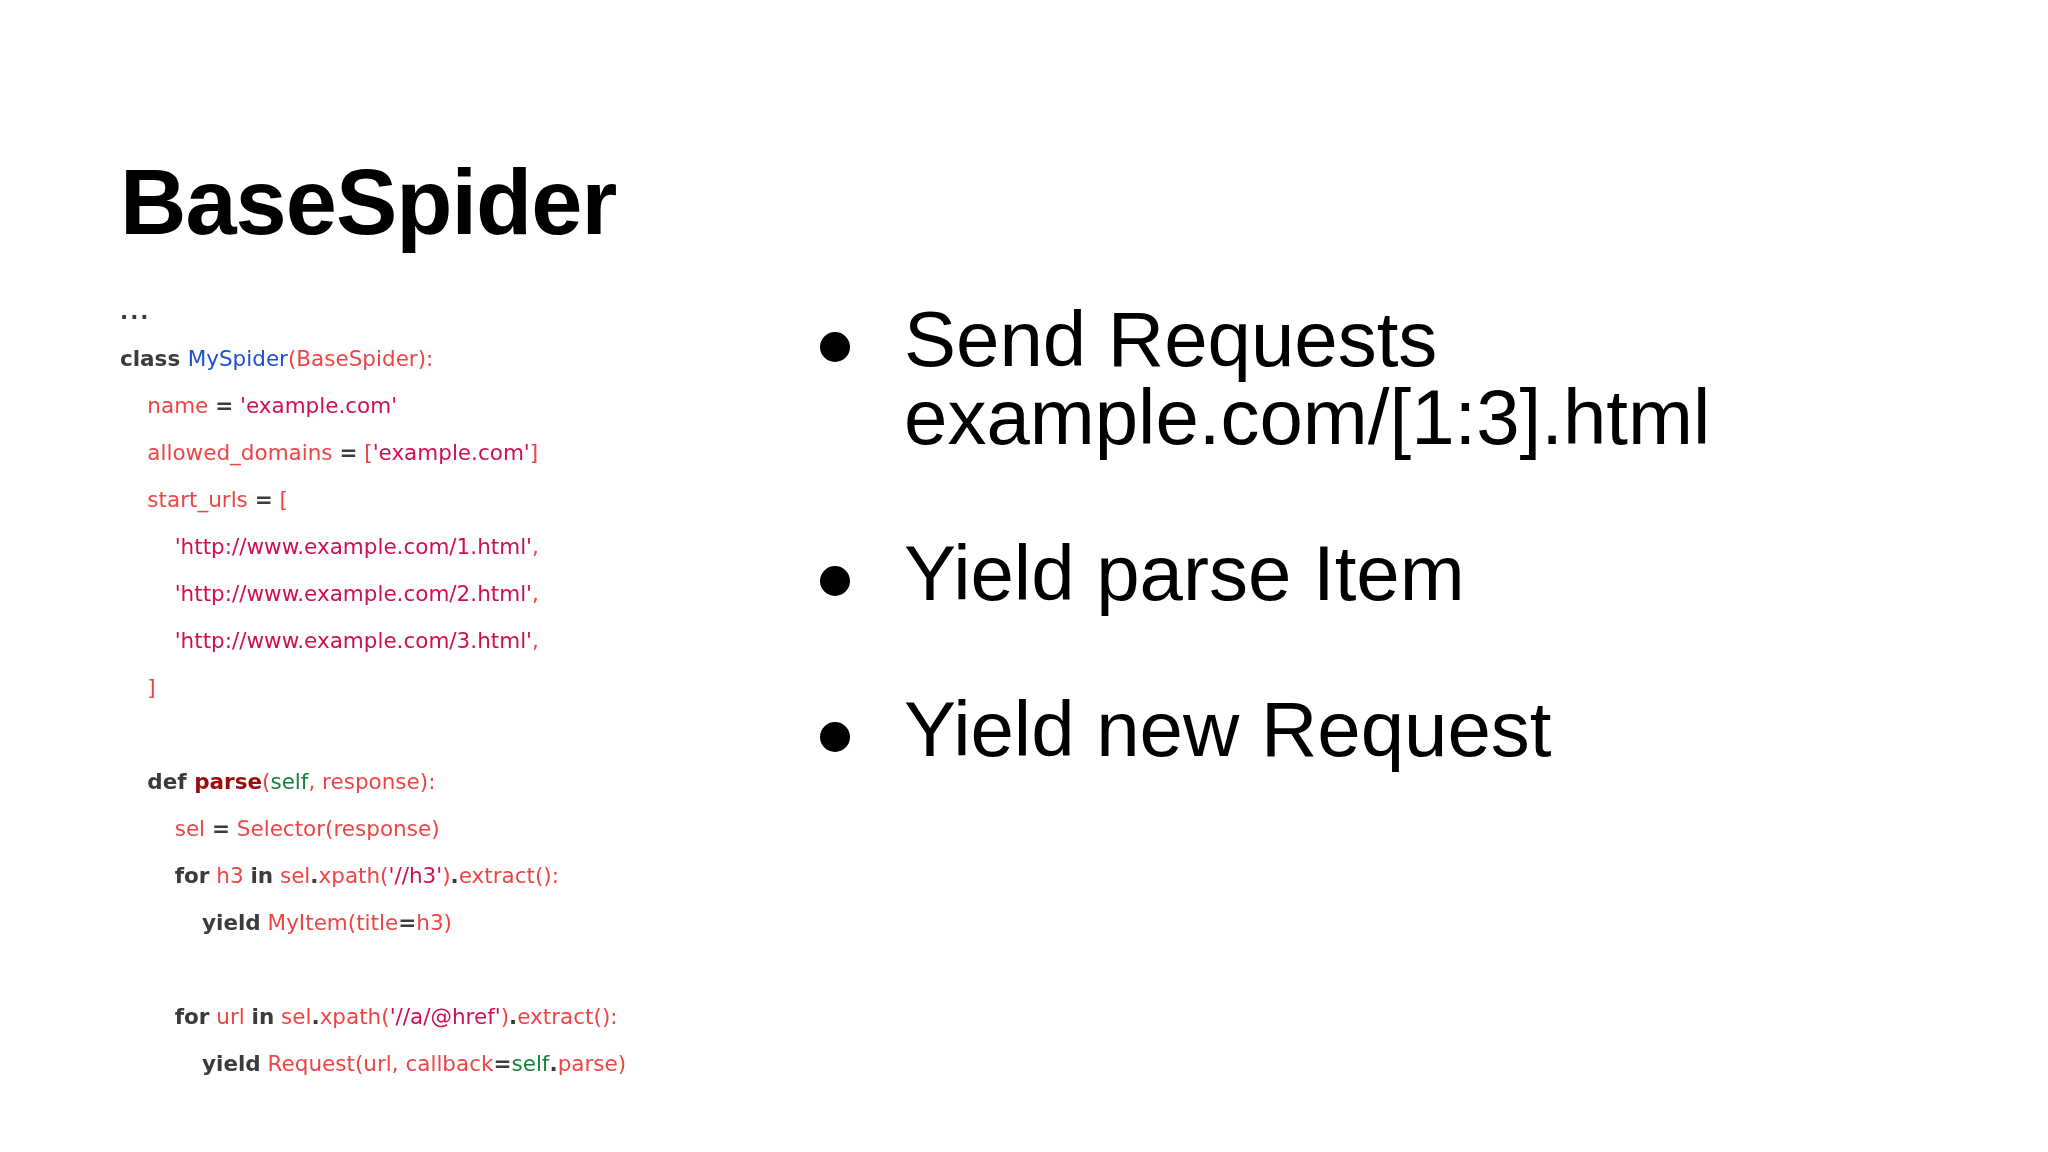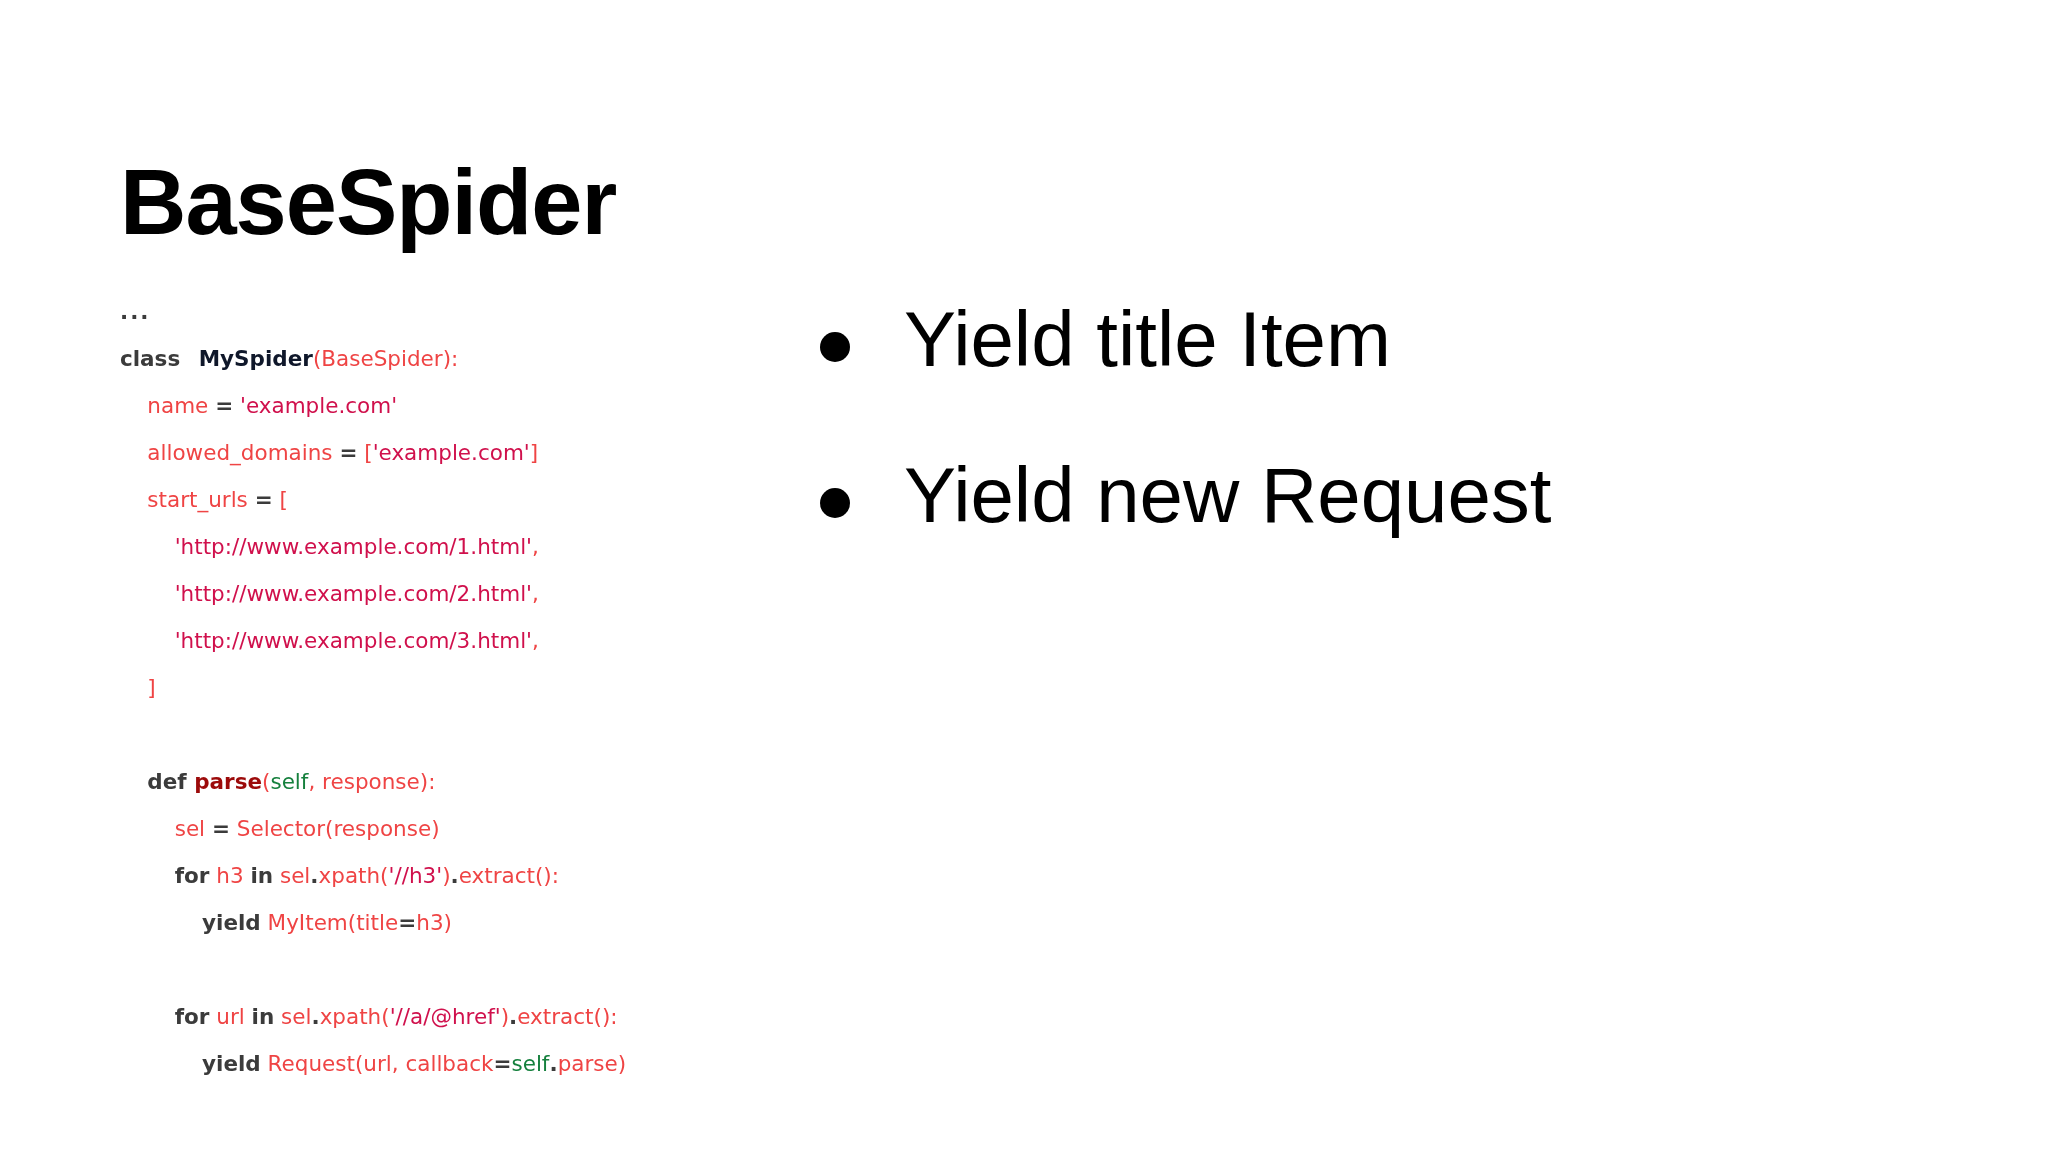--- a/index.html
+++ b/index.html
@@ -47,21 +47,21 @@
     color: #3b3b3b;
     white-space: pre;
   }
   .code-line {
     white-space: pre;
     height: 47px;
   }
   .code-line.blank { height: 47px; }
 
   .tok-kw      { font-weight: bold; color: #3b3b3b; text-align: center; }
-  .tok-class   { font-weight: bold; color: #0f172a; margin-left: 11px; }
+  .tok-class   { font-weight: normal; color: #1d4ed8; }
   .tok-fn      { font-weight: bold; color: #9c0a0a; }
   .tok-self    { color: #15803d; }
   .tok-str     { color: #d0104c; }
   .tok-op      { font-weight: bold; color: #3b3b3b; }
   .tok-plain   { color: #ef4444; }
   .tok-ellipsis{ font-weight: bold; color: #3b3b3b; letter-spacing: 2px; }
 
   
   .bullets {
     position: absolute;
@@ -99,21 +99,25 @@
 
 <div class="slide">
 
   <h1 class="slide-title">BaseSpider</h1>
 
   <div class="code-block" id="code-block"><div class="code-line"><span></span><span class="tok-ellipsis">...</span></div><div class="code-line"><span></span><span class="tok-kw">class </span><span class="tok-class">MySpider</span><span class="tok-plain">(BaseSpider):</span></div><div class="code-line"><span>    </span><span class="tok-plain">name </span><span class="tok-op">=</span><span class="tok-plain"> </span><span class="tok-str">'example.com'</span></div><div class="code-line"><span>    </span><span class="tok-plain">allowed_domains </span><span class="tok-op">=</span><span class="tok-plain"> [</span><span class="tok-str">'example.com'</span><span class="tok-plain">]</span></div><div class="code-line"><span>    </span><span class="tok-plain">start_urls </span><span class="tok-op">=</span><span class="tok-plain"> [</span></div><div class="code-line"><span>        </span><span class="tok-str">'http://www.example.com/1.html'</span><span class="tok-plain">,</span></div><div class="code-line"><span>        </span><span class="tok-str">'http://www.example.com/2.html'</span><span class="tok-plain">,</span></div><div class="code-line"><span>        </span><span class="tok-str">'http://www.example.com/3.html'</span><span class="tok-plain">,</span></div><div class="code-line"><span>    </span><span class="tok-plain">]</span></div><div class="code-line blank">&nbsp;</div><div class="code-line"><span>    </span><span class="tok-kw">def </span><span class="tok-fn">parse</span><span class="tok-plain">(</span><span class="tok-self">self</span><span class="tok-plain">, response):</span></div><div class="code-line"><span>        </span><span class="tok-plain">sel </span><span class="tok-op">=</span><span class="tok-plain"> Selector(response)</span></div><div class="code-line"><span>        </span><span class="tok-kw">for</span><span class="tok-plain"> h3 </span><span class="tok-kw">in</span><span class="tok-plain"> sel</span><span class="tok-op">.</span><span class="tok-plain">xpath(</span><span class="tok-str">'//h3'</span><span class="tok-plain">)</span><span class="tok-op">.</span><span class="tok-plain">extract():</span></div><div class="code-line"><span>            </span><span class="tok-kw">yield</span><span class="tok-plain"> MyItem(title</span><span class="tok-op">=</span><span class="tok-plain">h3)</span></div><div class="code-line blank">&nbsp;</div><div class="code-line"><span>        </span><span class="tok-kw">for</span><span class="tok-plain"> url </span><span class="tok-kw">in</span><span class="tok-plain"> sel</span><span class="tok-op">.</span><span class="tok-plain">xpath(</span><span class="tok-str">'//a/@href'</span><span class="tok-plain">)</span><span class="tok-op">.</span><span class="tok-plain">extract():</span></div><div class="code-line"><span>            </span><span class="tok-kw">yield</span><span class="tok-plain"> Request(url, callback</span><span class="tok-op">=</span><span class="tok-self">self</span><span class="tok-op">.</span><span class="tok-plain">parse)</span></div></div>
 
   <div class="bullets" id="bullets">
       <div class="bullet-item">
         <span class="bullet-dot"></span>
-        <span class="bullet-text">Yield title Item</span>
+        <span class="bullet-text">Send Requests example.com/[1:3].html</span>
+      </div>
+      <div class="bullet-item">
+        <span class="bullet-dot"></span>
+        <span class="bullet-text">Yield parse Item</span>
       </div>
       <div class="bullet-item">
         <span class="bullet-dot"></span>
         <span class="bullet-text">Yield new Request</span>
       </div>
     </div>
 
 </div>
 
 </body></html>

